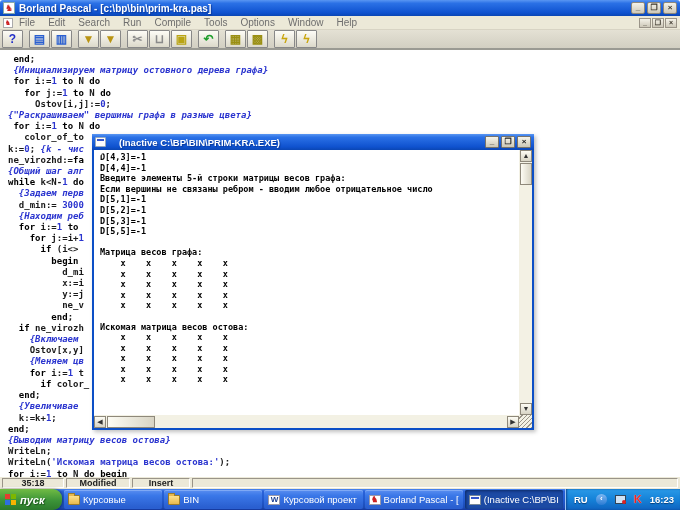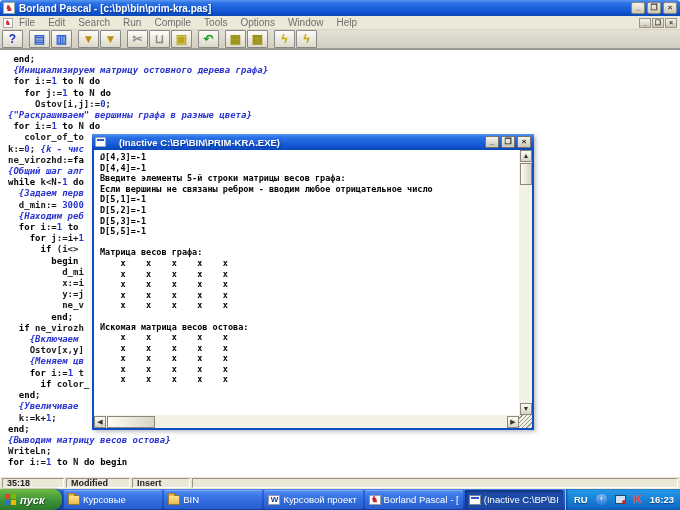--- a/index.html
+++ b/index.html
@@ -44,21 +44,21 @@
   .code-line { white-space:pre; font-weight:bold; color:#000; }
   .code-line .k { color:#000; font-weight:bold; }
   .code-line .p { color:#1a1a1a; }
   .code-line .c { color:#2b35cf; font-style:italic; }
   .code-line .n { color:#2b35cf; }
   .code-line .s { color:#2b35cf; }
 
   .statusbar { position:absolute; left:0; top:477px; width:680px; height:12px;
     background:#ece9d8; display:flex; gap:2px; padding:1px 2px; }
   .scell { border:1px solid; border-color:#9a9488 #fff #fff #9a9488; font-size:9px;
-    font-weight:bold; color:#222; padding:0 4px; line-height:9px; text-align:left; }
+    font-weight:bold; color:#222; padding:0 4px; line-height:9px; text-align:center; }
   .scell:nth-child(1){ width:62px; }
   .scell:nth-child(2){ width:64px; }
   .scell:nth-child(3){ width:58px; }
   .scell:nth-child(4){ flex:1; }
 
   
   .console { position:absolute; left:92px; top:134px; width:442px; height:296px; z-index:5;
     border:2px solid #0c4fc6; border-top:none; background:#fff; box-shadow:2px 2px 4px rgba(0,0,0,.25); }
   .ctitle { position:absolute; left:-2px; top:0; width:442px; height:16px;
     background:linear-gradient(180deg,#5a96f2 0%,#2b71e6 20%,#0f52cf 80%,#0a46b4 100%);
@@ -235,20 +235,21 @@
         <div class="code-line"><span class="p">    Ostov[x,y]</span></div>
         <div class="code-line"><span class="p">    </span><span class="c">{Меняем цв</span></div>
         <div class="code-line"><span class="p">    </span><span class="k">for</span><span class="p"> i:=</span><span class="n">1</span><span class="p"> t</span></div>
         <div class="code-line"><span class="p">      </span><span class="k">if</span><span class="p"> color_</span></div>
         <div class="code-line"><span class="p">  </span><span class="k">end</span><span class="p">;</span></div>
         <div class="code-line"><span class="p">  </span><span class="c">{Увеличивае</span></div>
         <div class="code-line"><span class="p">  k:=k+</span><span class="n">1</span><span class="p">;</span></div>
         <div class="code-line"><span class="k">end</span><span class="p">;</span></div>
         <div class="code-line"><span class="c">{Выводим матрицу весов остова}</span></div>
         <div class="code-line"><span class="p">WriteLn;</span></div>
+        <div class="code-line"><span class="p">WriteLn(</span><span class="s">'Искомая матрица весов остова:'</span><span class="p">);</span></div>
         <div class="code-line"><span class="k">for</span><span class="p"> i:=</span><span class="n">1</span><span class="p"> </span><span class="k">to</span><span class="p"> N </span><span class="k">do</span><span class="p"> </span><span class="k">begin</span></div>
       </div>
 
     <div class="statusbar">
         <span class="scell">35:18</span>
         <span class="scell">Modified</span>
         <span class="scell">Insert</span>
         <span class="scell"></span>
       </div>
   </div>

